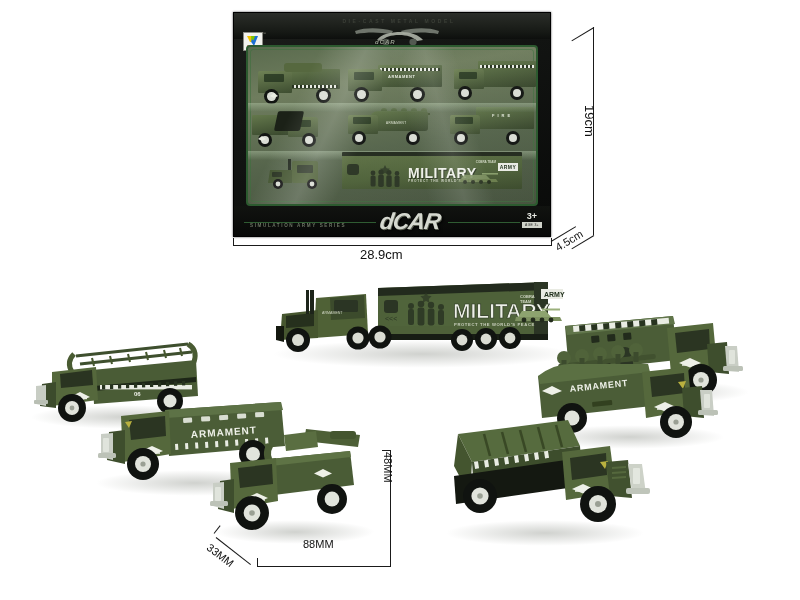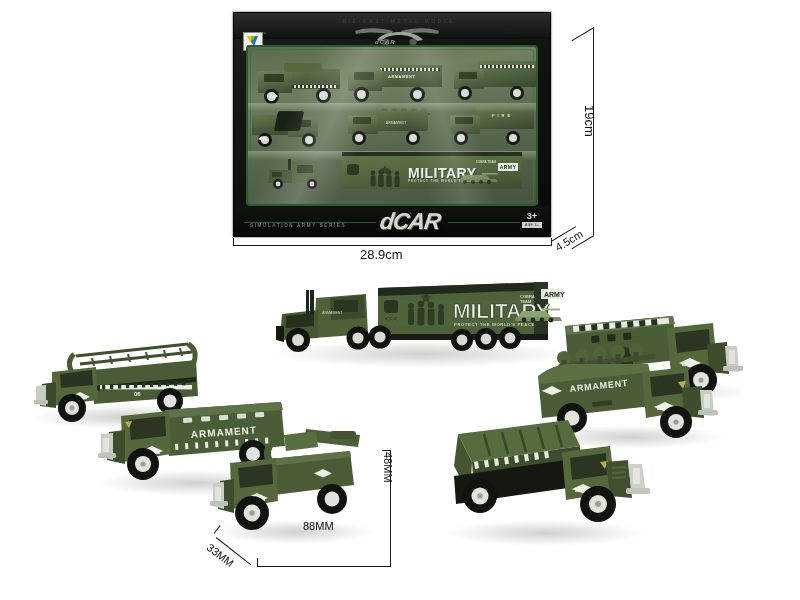--- a/index.html
+++ b/index.html
@@ -720,21 +720,21 @@
         <circle cx="158" cy="104" r="9" fill="#e1e4dc"></circle>
       <circle cx="158" cy="104" r="3" fill="#9aa094"></circle>
     </svg>
   </div>
 
   <div>
 
     <div class="dim-line" style="left:257px;top:566px;width:134px;height:1px;"></div>
     <div class="dim-line" style="left:257px;top:558px;width:1px;height:9px;"></div>
     <div class="dim-line" style="left:390px;top:521px;width:1px;height:46px;"></div>
-    <div class="dim-label-sm" style="left:303px;top:520px;text-align:center;">88MM</div>
+    <div class="dim-label-sm" style="left:303px;top:538px;text-align:center;">88MM</div>
 
     <div class="dim-line" style="left:216px;top:537px;width:44px;height:1px;transform:rotate(38deg);transform-origin:left center;"></div>
     <div class="dim-line" style="left:214px;top:533px;width:10px;height:1px;transform:rotate(-52deg);transform-origin:left center;"></div>
     <div class="dim-label-sm" style="left:212px;top:541px;transform:rotate(38deg);transform-origin:left top;">33MM</div>
 
     <div class="dim-line" style="left:390px;top:450px;width:1px;height:72px;"></div>
     <div class="dim-line" style="left:382px;top:450px;width:9px;height:1px;"></div>
     <div class="dim-label-sm" style="left:394px;top:452px;transform:rotate(90deg);transform-origin:left top;">48MM</div>
   </div>
 

